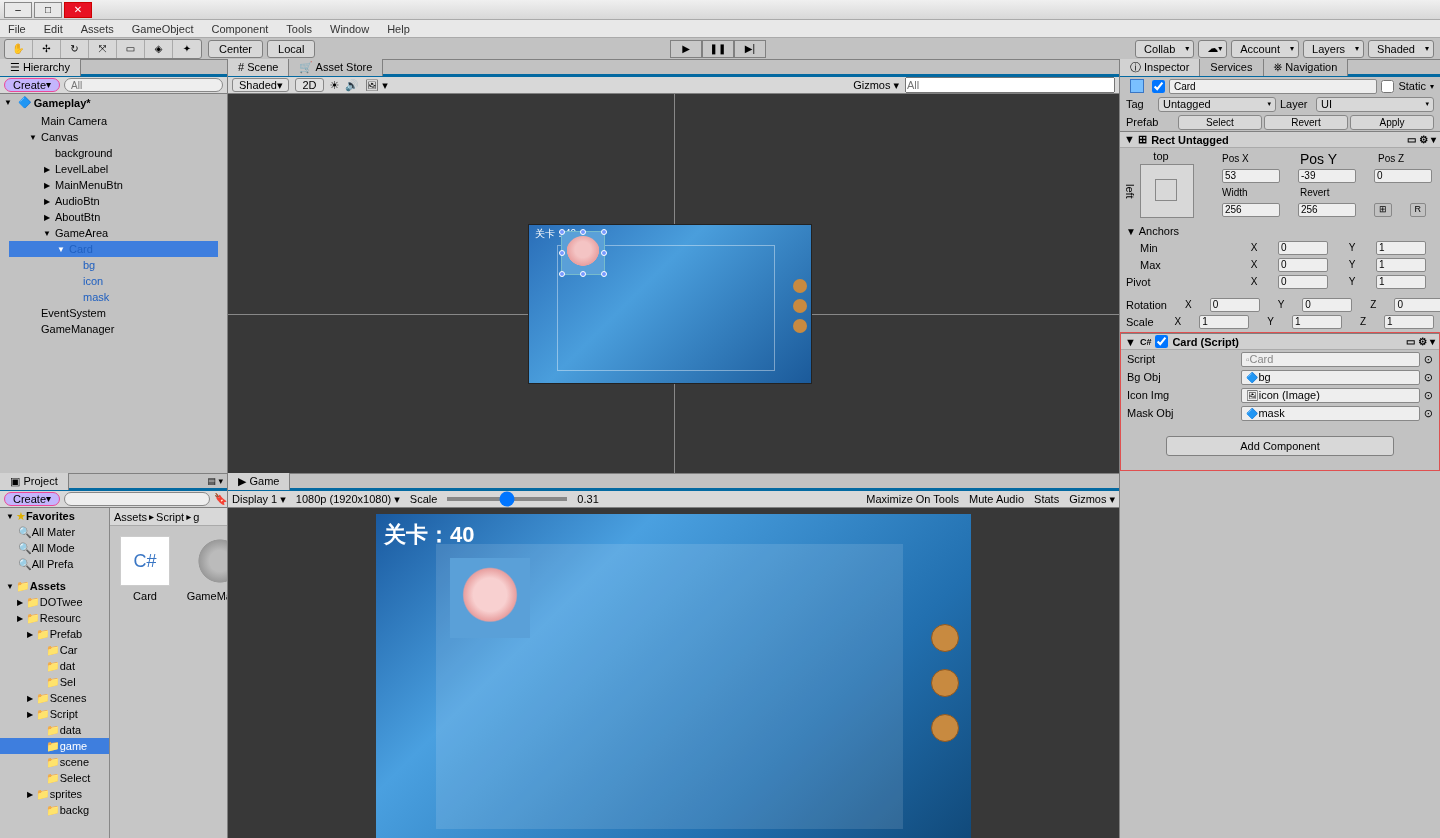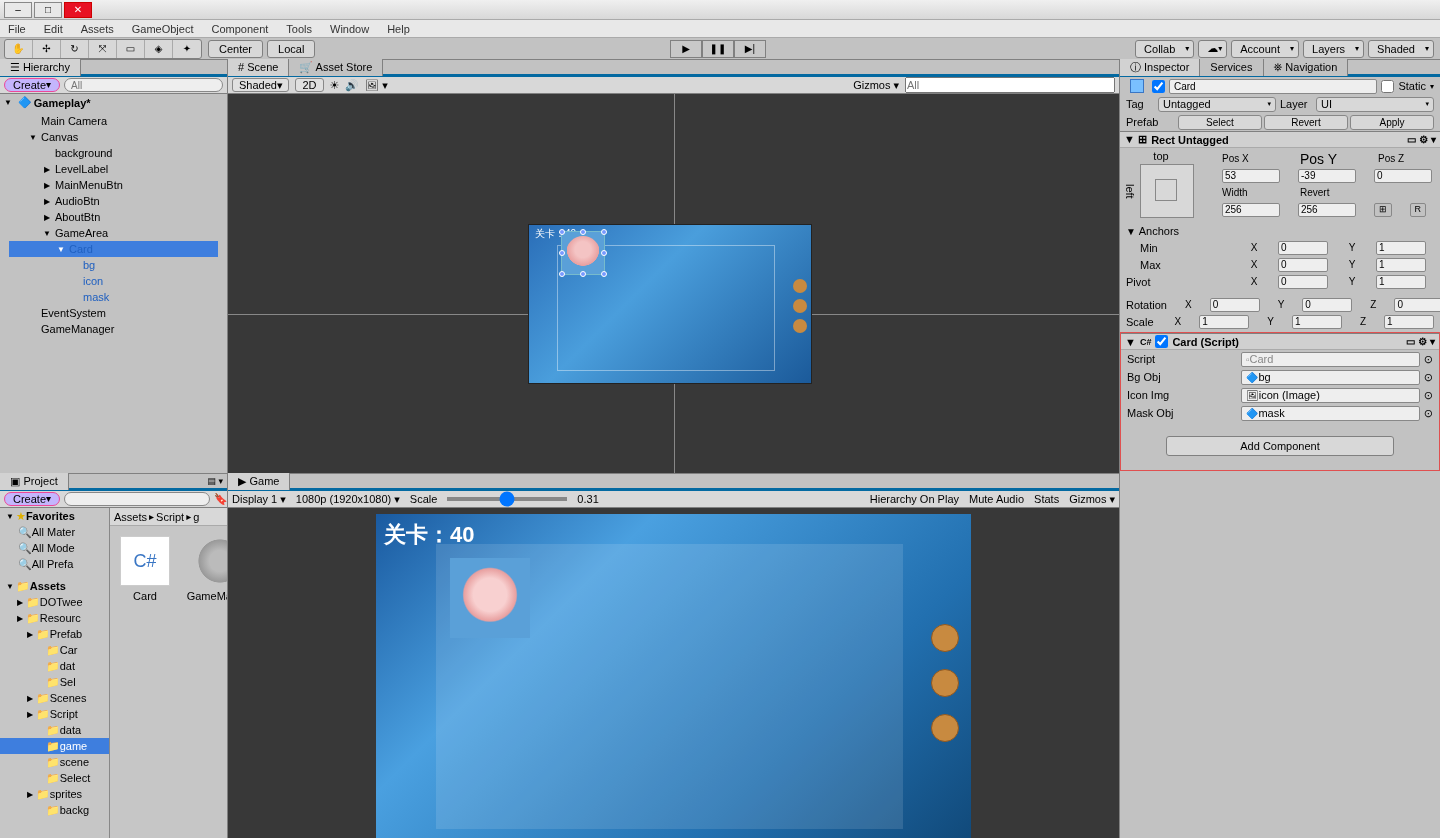--- a/index.html
+++ b/index.html
@@ -496,21 +496,21 @@
     <div class="panel-tab">
       <div class="tab active">▶ <span>Game</span></div>
     </div>
     <div class="game-toolbar">
       <span><span>Display 1</span> ▾</span>
       <span><span>1080p (1920x1080)</span> ▾</span>
       <span>Scale</span>
       <input type="range" class="small-slider" value="50" style="">
       <span>0.31</span>
       <span style="flex:1"></span>
-      <span>Hierarchy On Play</span>
+      <span>Maximize On Tools</span>
       <span>Mute Audio</span>
       <span>Stats</span>
       <span><span>Gizmos</span> ▾</span>
     </div>
     <div class="game-view">
       <div class="game-canvas">
         <div class="level-text">关卡：40</div>
         <div class="area">
           <div class="card">
               <div class="sprite"></div>

